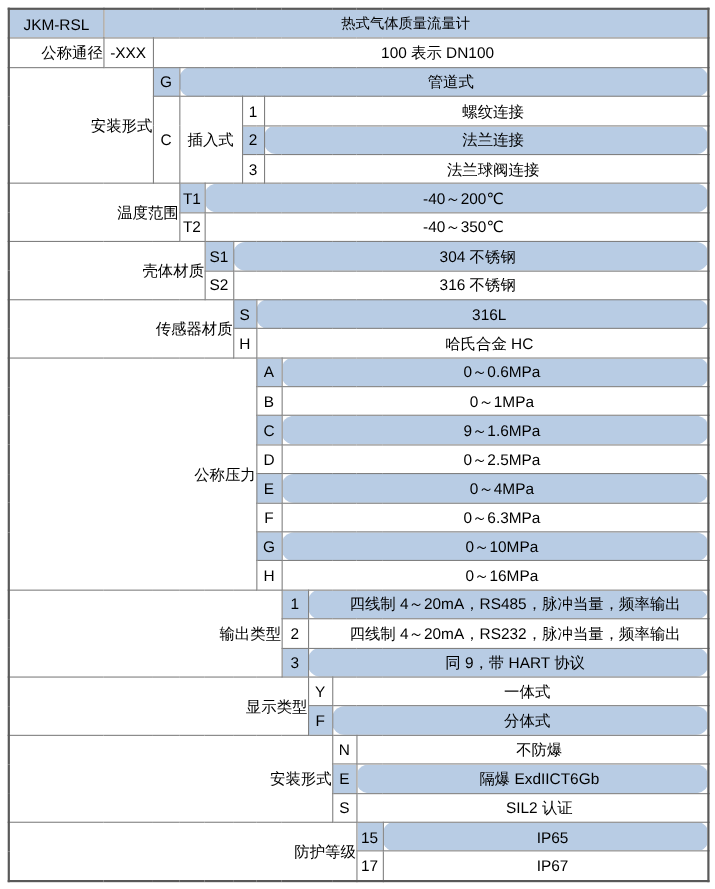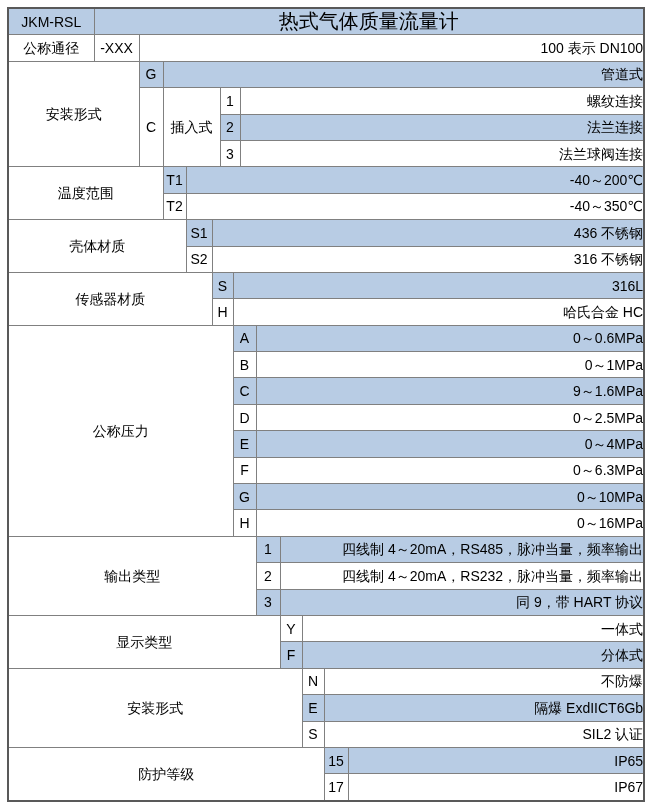--- a/index.html
+++ b/index.html
@@ -29,32 +29,33 @@
     font-family: "Liberation Sans", "DejaVu Sans", sans-serif;
     font-size: 14px;
     line-height: 1.15;
     color: #000000;
     overflow: hidden;
     white-space: nowrap;
     background: #ffffff;
   }
   tr.hl > td { background: #b8cce4; }
   td.lbl {
-    text-align: center;
+    text-align: right;
     background: #ffffff !important;
   }
   td.code { text-align: center; }
   td.wbg { background: #ffffff !important; }
   td.val {
-    text-align: right;
+    text-align: center;
     padding-left: 13px;
+    border-radius: 11px;
   }
   td.title {
     text-align: center;
-    font-size: 20px;
+    font-size: 13px;
   }
 </style>
 </head>
 <body>
 
 <div class="sheet">
 <table class="spec">
   <colgroup>
     <col style="width:86px">
         <col style="width:45px">
@@ -110,21 +111,21 @@
       <td class="val" colspan="10">-40～200℃</td>
     </tr>
     <tr>
       <td class="code">T2</td>
       <td class="val" colspan="10">-40～350℃</td>
     </tr>
 
     <tr class="hl">
       <td class="lbl" rowspan="2" colspan="4">壳体材质</td>
       <td class="code">S1</td>
-      <td class="val" colspan="9">436 不锈钢</td>
+      <td class="val" colspan="9">304 不锈钢</td>
     </tr>
     <tr>
       <td class="code">S2</td>
       <td class="val" colspan="9">316 不锈钢</td>
     </tr>
 
     <tr class="hl">
       <td class="lbl" rowspan="2" colspan="5">传感器材质</td>
       <td class="code" colspan="2">S</td>
       <td class="val" colspan="7">316L</td>

